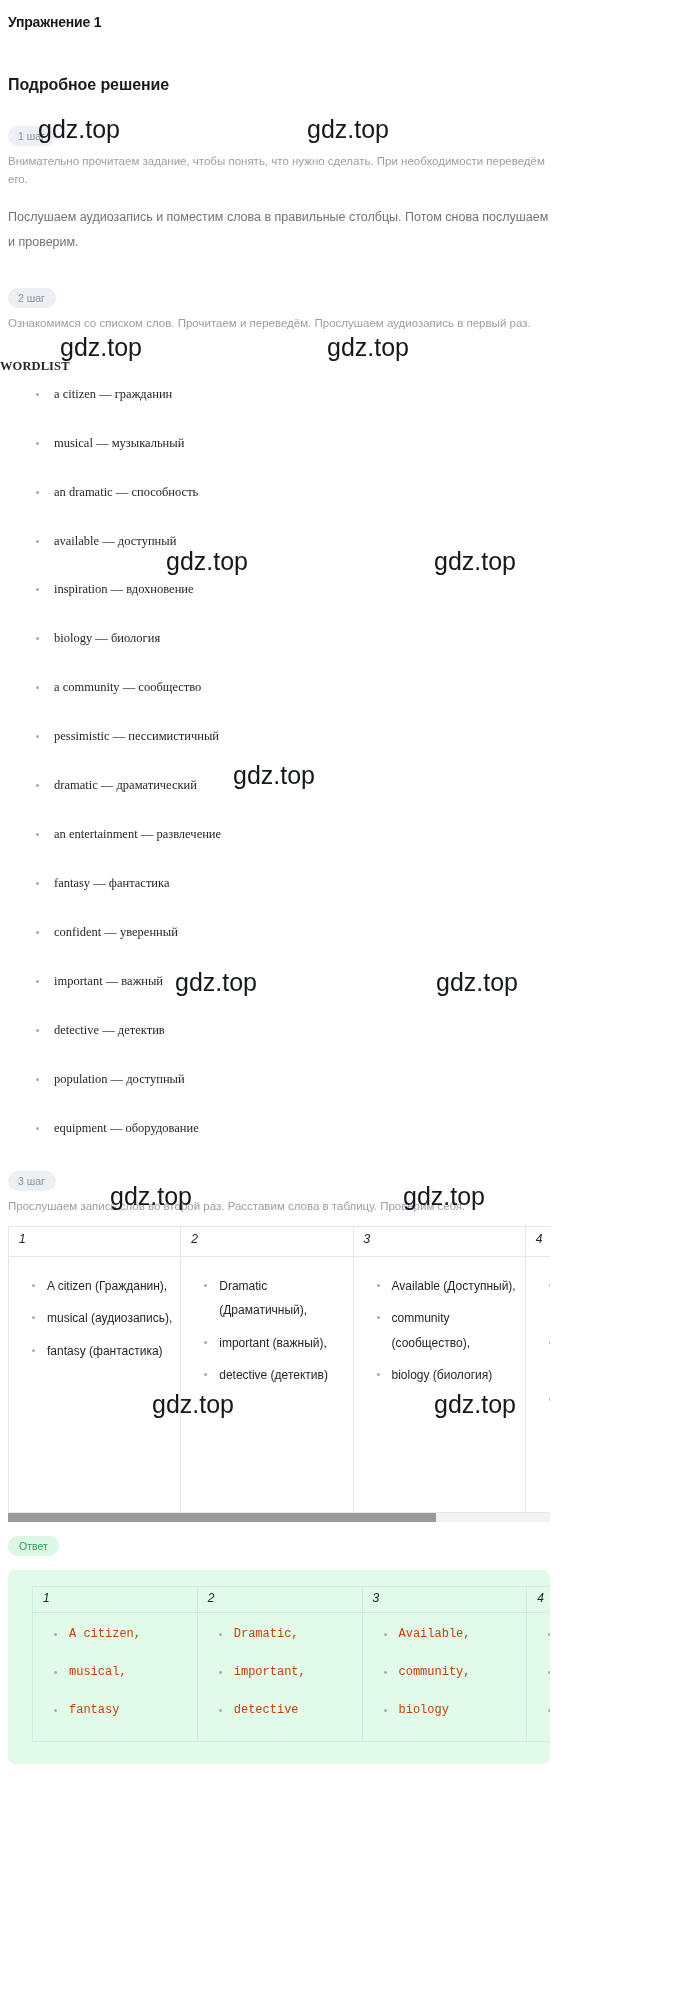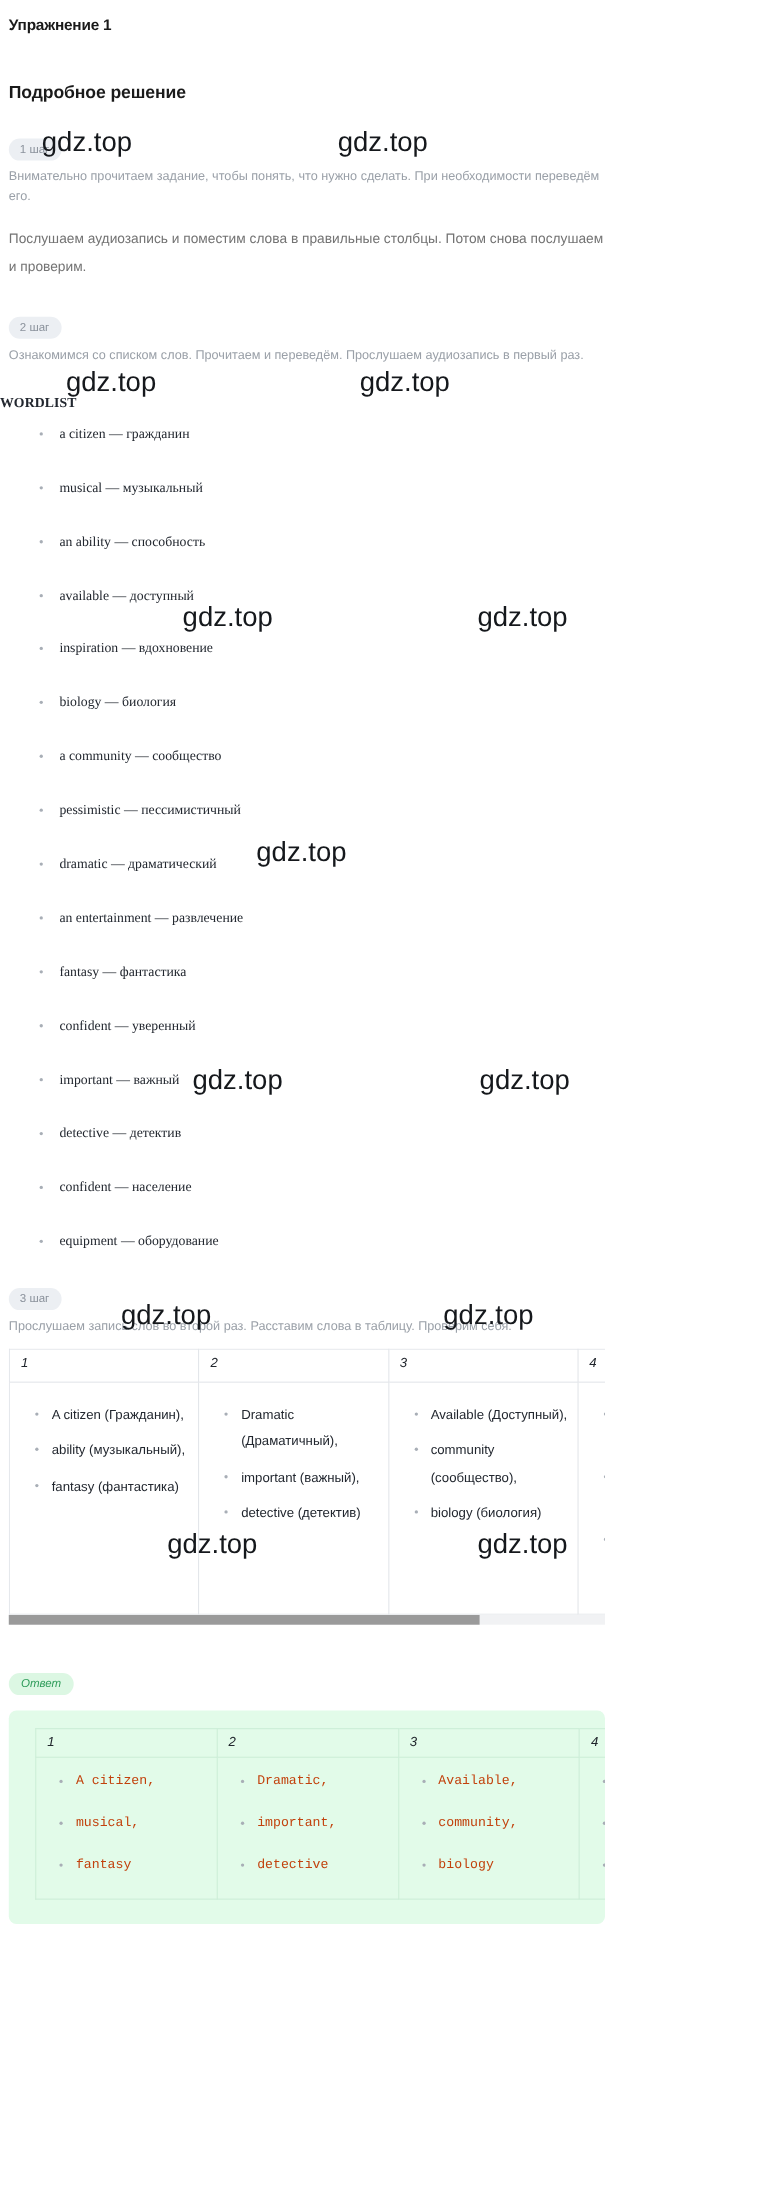--- a/index.html
+++ b/index.html
@@ -109,21 +109,21 @@
   }
   table.grid th {
     height: 30px;
     text-align: left;
     font-style: italic;
     font-weight: 400;
     font-size: 12px;
     color: #20252c;
     padding: 5px 0 0 10px;
   }
-  table.grid td { height: 211px; }
+  table.grid td { height: 256px; }
   table.grid ul {
     list-style: none;
     margin: 17px 0 0 0;
     padding: 0 4px 0 20px;
   }
   table.grid ul li {
     position: relative;
     font-size: 12px;
     color: #22272f;
     line-height: 2.05;
@@ -154,22 +154,21 @@
   }
 
   
   .ans-chip {
     display: inline-block;
     background: #dcf7e3;
     color: #2f9c5a;
     font-size: 10.5px;
     border-radius: 10px;
     padding: 4px 11px;
-    margin: 44px 0 0 8px;
-    font-style: italic;
+    margin: 14px 0 0 8px;
   }
   .ans-box {
     margin: 14px 0 0 8px;
     width: 542px;
     background: #e2fbe9;
     border-radius: 7px;
     padding: 16px 0 22px 24px;
     overflow: hidden;
   }
   table.ans {
@@ -241,33 +240,33 @@
   <div class="chip-row">
     <span class="step-chip">2 шаг</span>
   </div>
   <p class="muted-p">Ознакомимся со списком слов. Прочитаем и переведём. Прослушаем аудиозапись в первый раз.</p>
 
   <div class="wordlist-title">WORDLIST</div>
 
   <ul class="wl" id="wordlist-ul">
       <li>a citizen — гражданин</li>
       <li>musical — музыкальный</li>
-      <li>an ability — способность</li>
+      <li>an dramatic — способность</li>
       <li>available — доступный</li>
       <li>inspiration — вдохновение</li>
       <li>biology — биология</li>
       <li>a community — сообщество</li>
       <li>pessimistic — пессимистичный</li>
       <li>dramatic — драматический</li>
       <li>an entertainment — развлечение</li>
       <li>fantasy — фантастика</li>
       <li>confident — уверенный</li>
       <li>important — важный</li>
       <li>detective — детектив</li>
-      <li>confident — население</li>
+      <li>population — доступный</li>
       <li>equipment — оборудование</li>
     </ul>
 
   <div class="chip-row">
     <span class="step-chip">3 шаг</span>
   </div>
   <p class="muted-p">Прослушаем запись слов во второй раз. Расставим слова в таблицу. Проверим себя.</p>
 
   <div class="tbl-wrap">
     <table class="grid" id="solution-table">
@@ -277,21 +276,21 @@
             <th>2</th>
             <th>3</th>
             <th>4</th>
           </tr>
         </thead>
         <tbody>
           <tr>
             <td>
               <ul>
                 <li>A citizen (Гражданин),</li>
-                <li>ability (музыкальный),</li>
+                <li>musical (аудиозапись),</li>
                 <li>fantasy (фантастика)</li>
               </ul>
             </td>
             <td>
               <ul>
                 <li>Dramatic (Драматичный),</li>
                 <li>important (важный),</li>
                 <li>detective (детектив)</li>
               </ul>
             </td>

